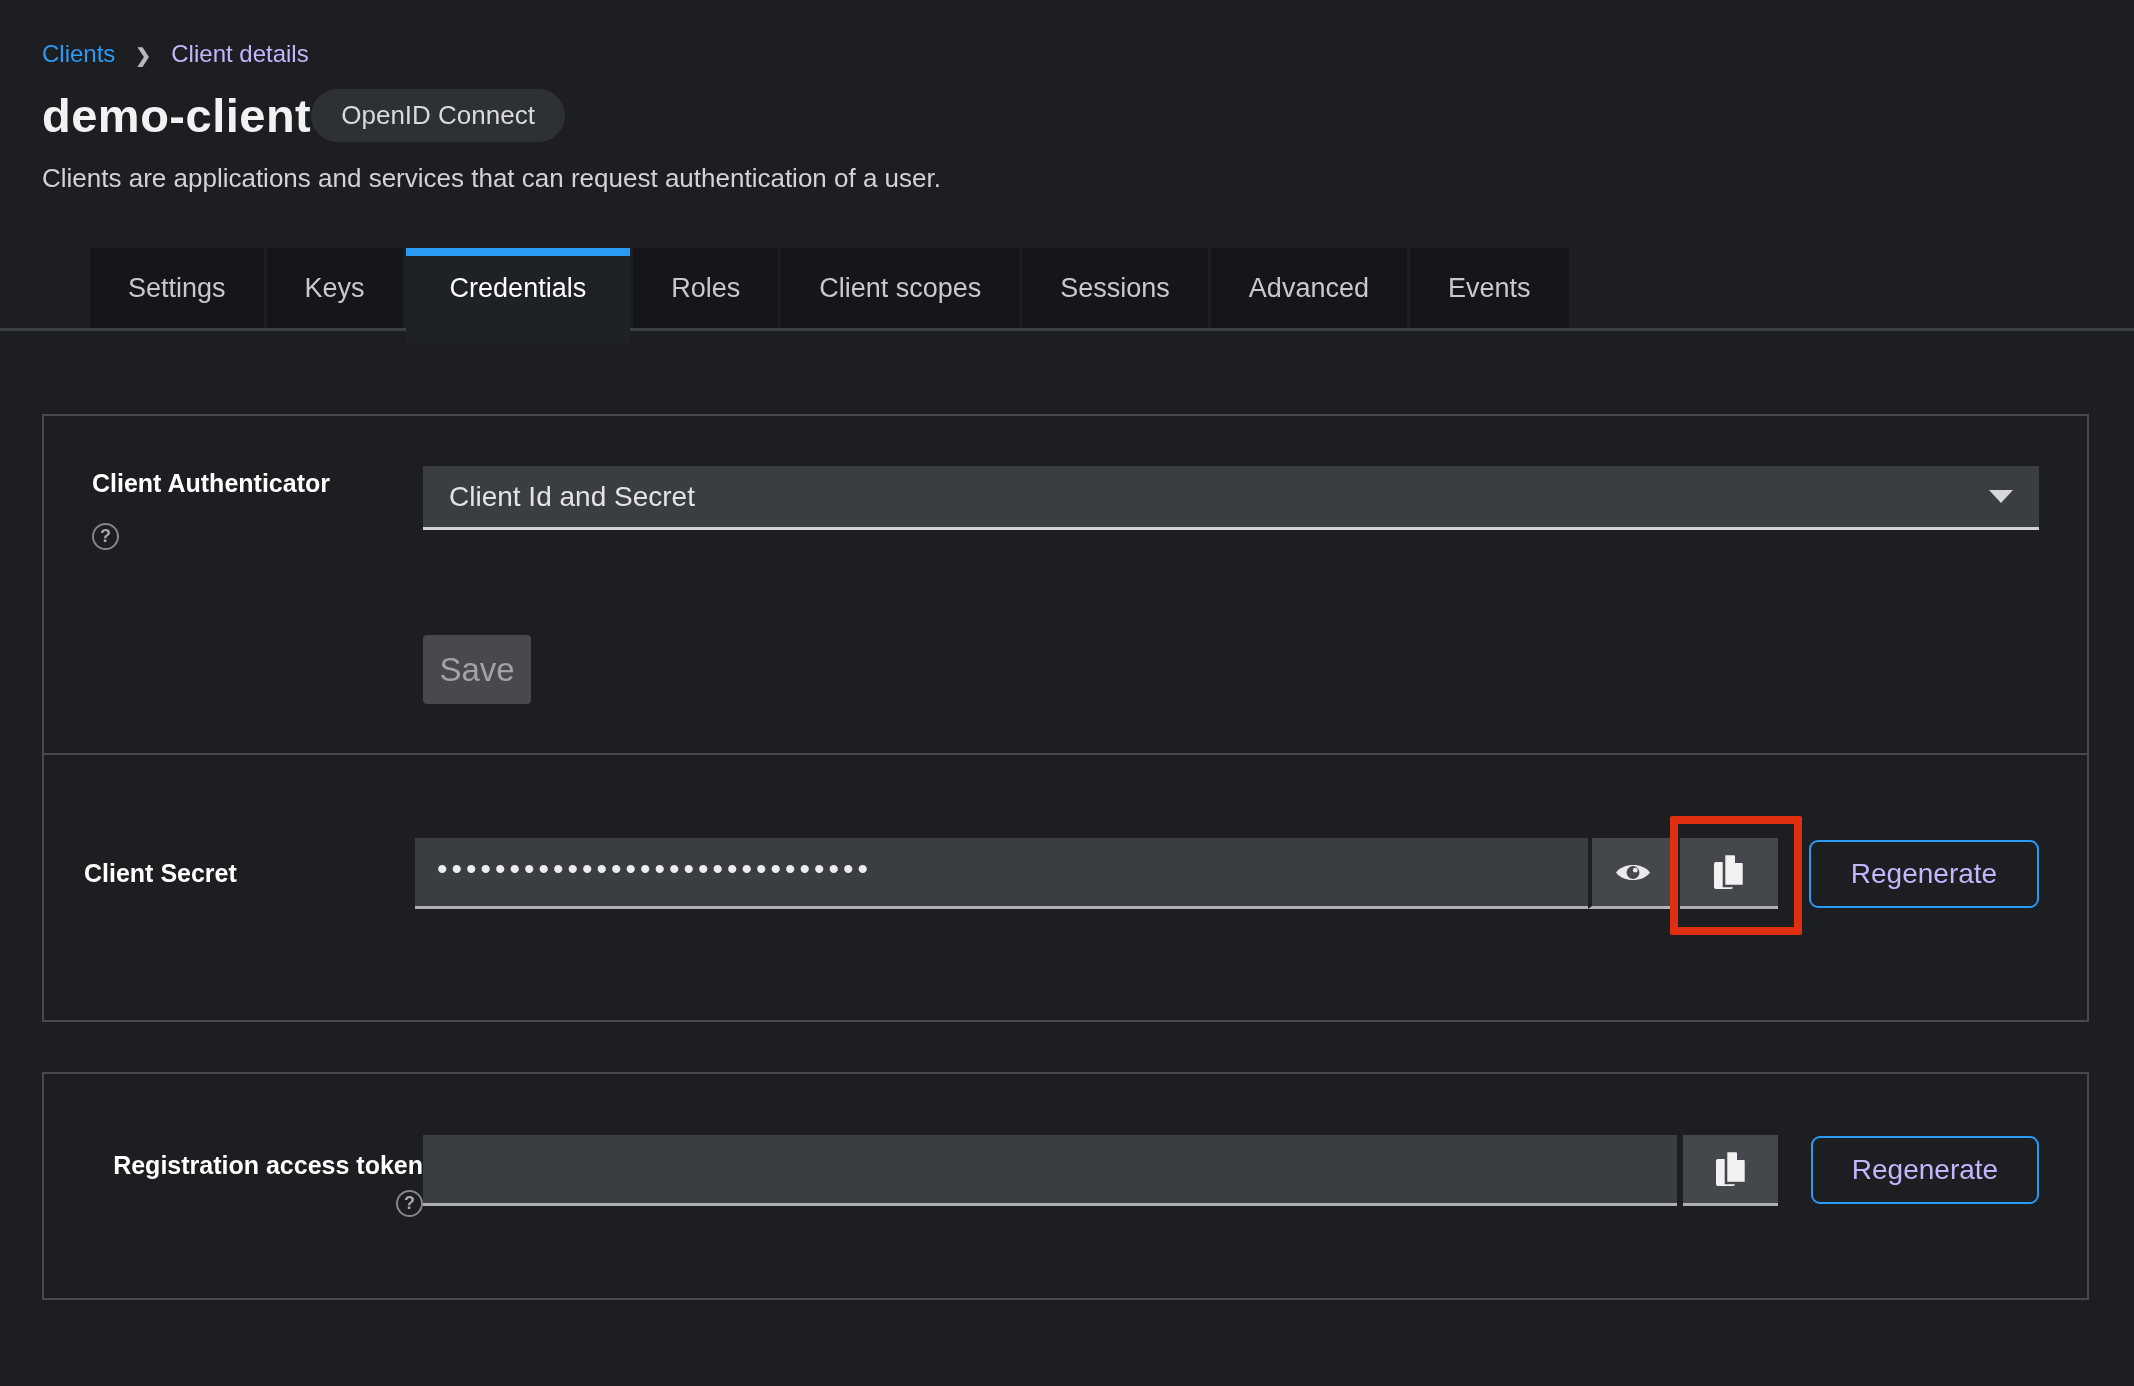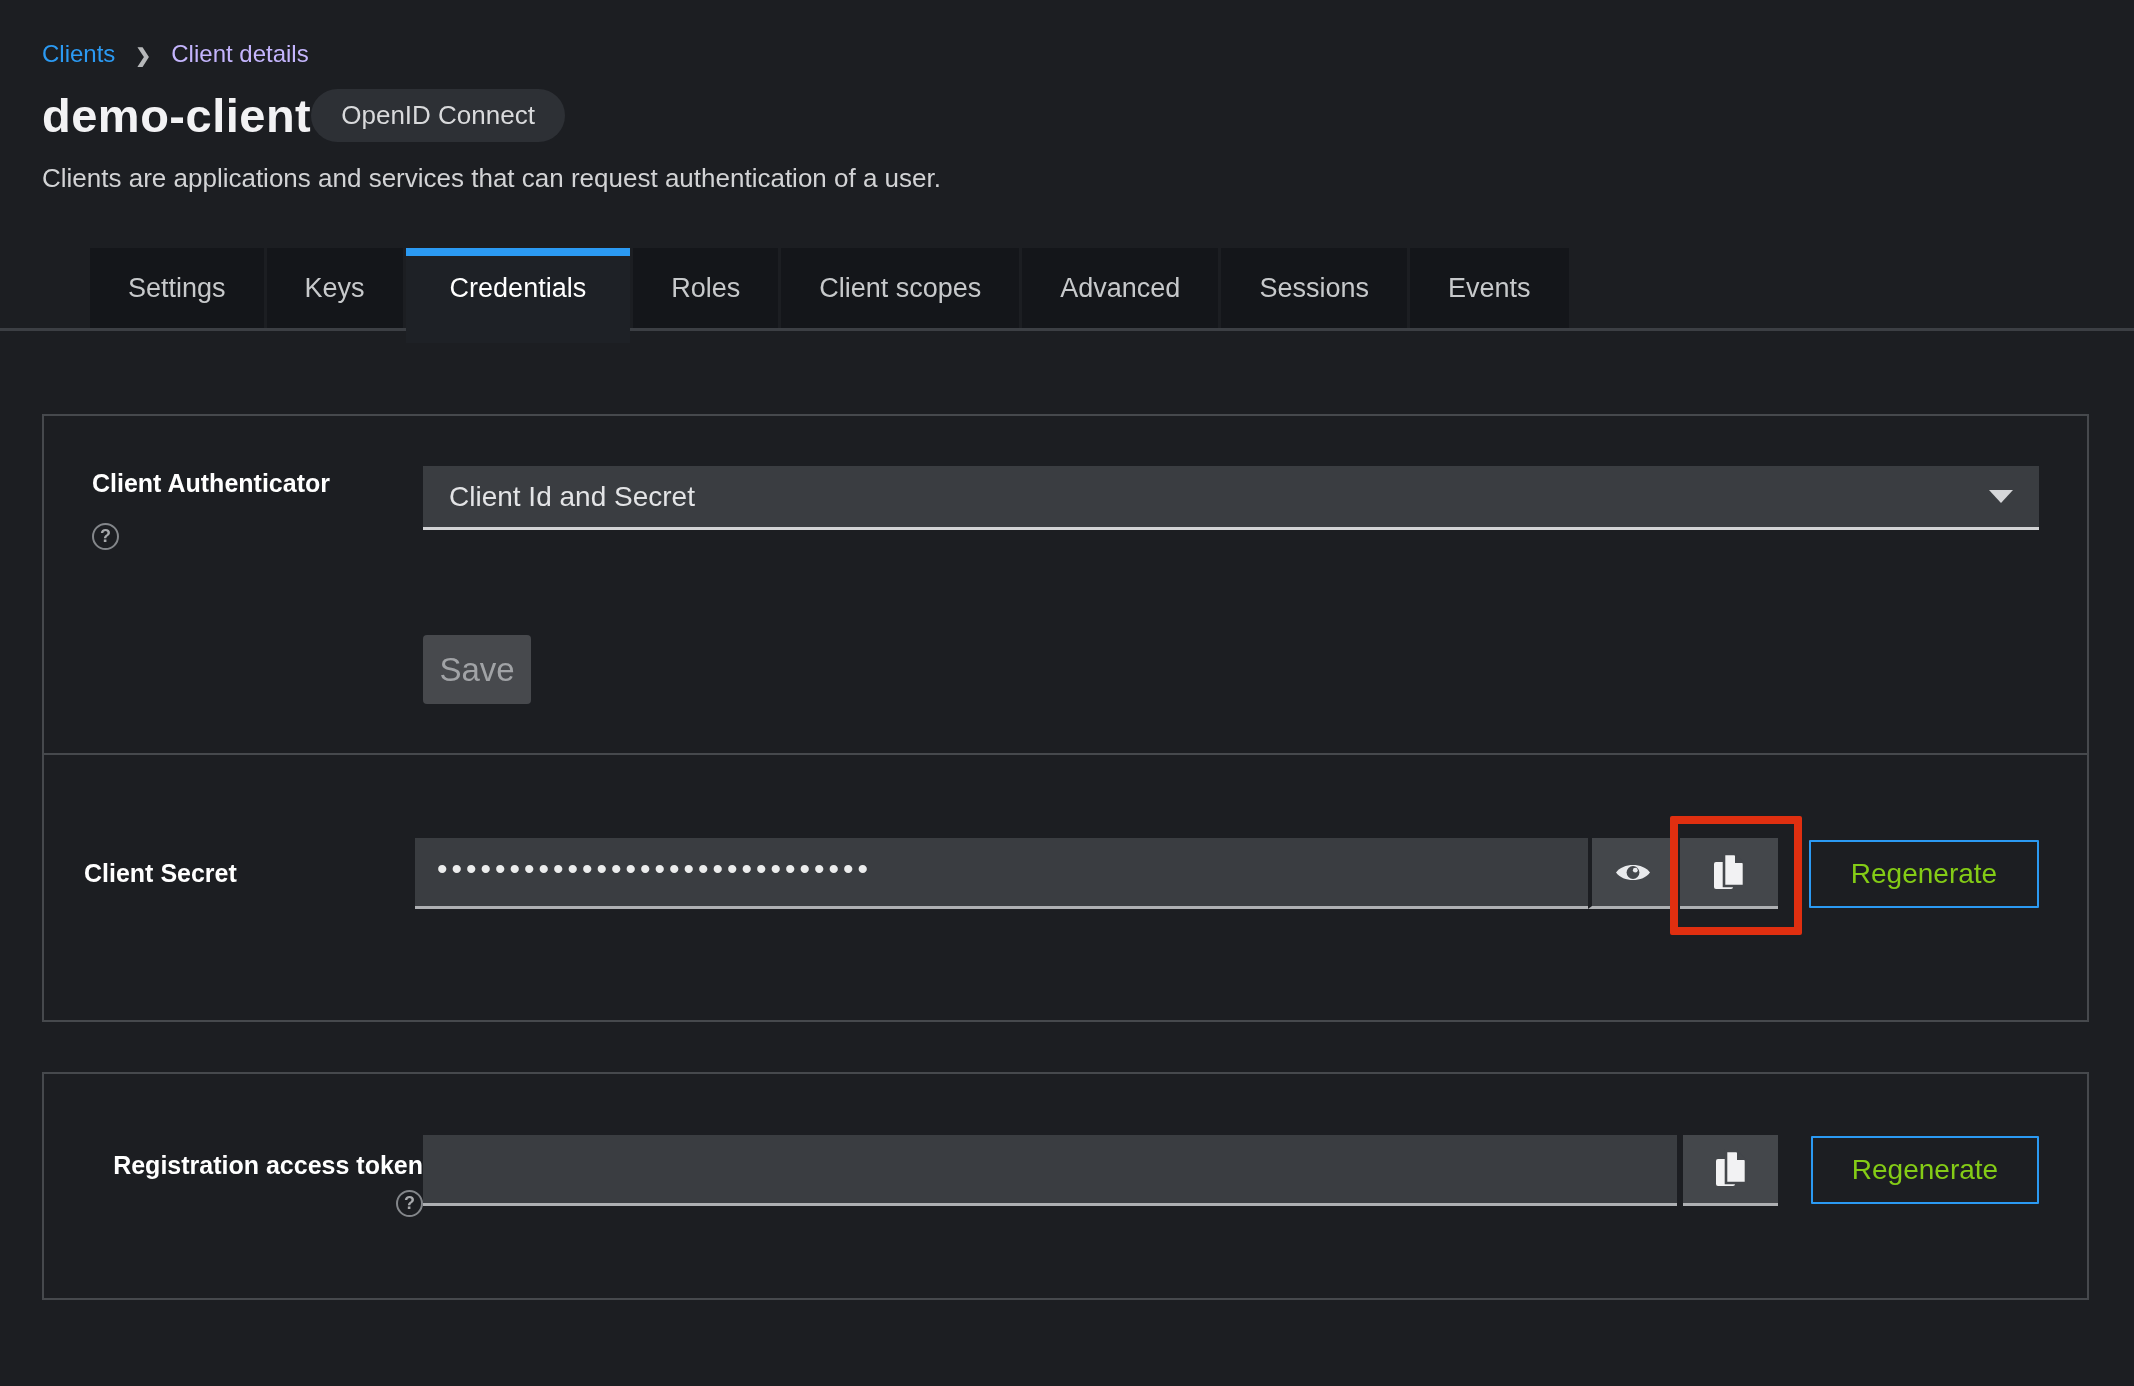--- a/index.html
+++ b/index.html
@@ -120,22 +120,22 @@
   .copy-wrap { position:relative; flex:none; display:flex; }
   .red-box {
     position:absolute; left:-3px; top:-22px;
     width:132px; height:119px; box-sizing:border-box;
     border:8px solid #e02f10; border-radius:2px;
     pointer-events:none; z-index:3;
   }
 
   .regen-btn {
     margin-left:31px; width:230px; height:68px; flex:none;
-    background:transparent; color:#84cc16; font-size:28px;
-    border:2px solid #2b9af3; border-radius:1px; cursor:pointer;
+    background:transparent; color:#c4b5fd; font-size:28px;
+    border:2px solid #2b9af3; border-radius:9px; cursor:pointer;
     font-family:inherit;
   }
   .regen-btn-2 { margin-left:33px; width:228px; }
 
   .reg-label-block { margin-top:18px;text-align:right; }
   .reg-label-block .field-label { line-height:49px; }
 </style>
 </head>
 <body>
 
@@ -152,22 +152,22 @@
     <span class="badge">OpenID Connect</span>
   </div>
   <div class="subtitle">Clients are applications and services that can request authentication of a user.</div>
 
   <div class="tabs">
     <div class="tab">Settings</div>
     <div class="tab">Keys</div>
     <div class="tab active">Credentials</div>
     <div class="tab">Roles</div>
     <div class="tab">Client scopes</div>
+    <div class="tab">Sessions</div>
     <div class="tab">Advanced</div>
-    <div class="tab">Sessions</div>
     <div class="tab">Events</div>
   </div>
 
   <div class="card card-1">
 
     <div class="section-a">
       <div class="form-row">
         <div class="label-col">
           <div class="field-label">Client Authenticator</div>
           <span class="help-icon">?</span>

